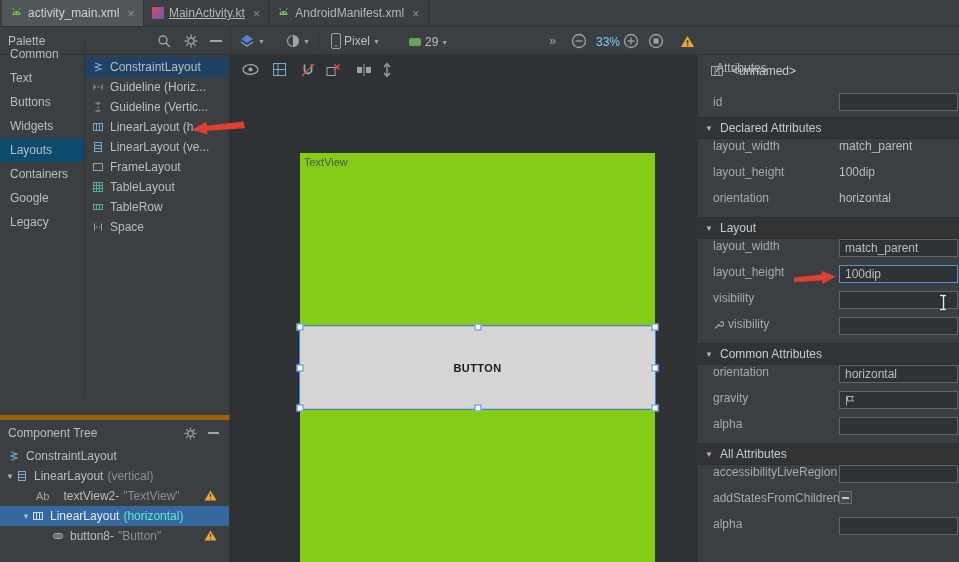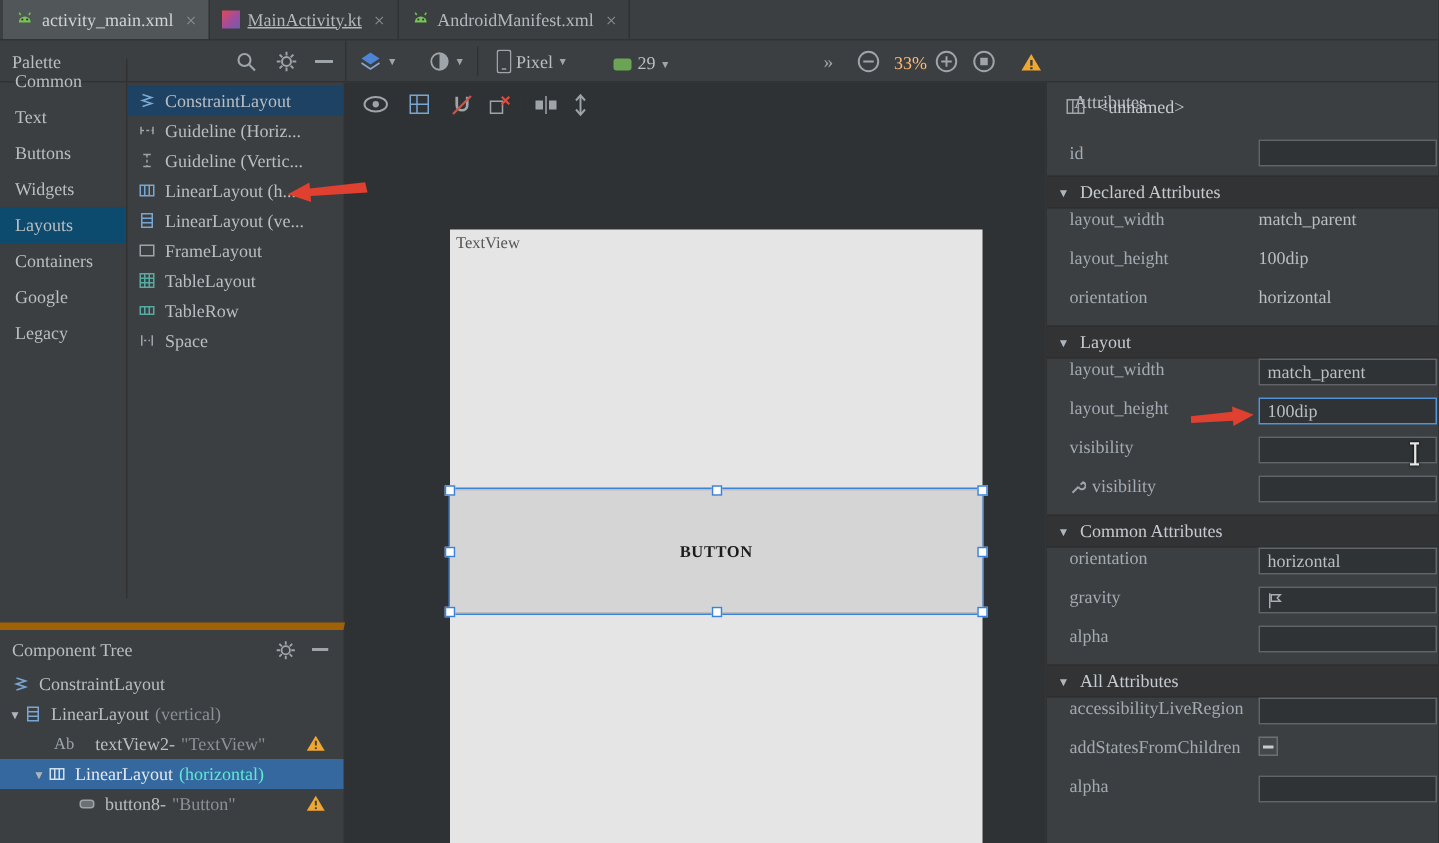--- a/index.html
+++ b/index.html
@@ -1,17 +1,17 @@
 <!DOCTYPE html>
 <html><head>
 <meta charset="utf-8">
 <style>
 *{margin:0;padding:0;box-sizing:border-box}
 html,body{background:#2b2b2b}
-.app{position:relative;width:959px;height:562px;background:#3c3f41;font-family:Liberation Serif, serif;font-size:12px;color:#bbbec2;overflow:hidden}
+.app{position:relative;width:959px;height:562px;background:#3c3f41;font-family:Liberation Sans, sans-serif;font-size:12px;color:#bbbec2;overflow:hidden}
 .abs{position:absolute}
 .ic{display:inline-flex;align-items:center;justify-content:center;flex-shrink:0}
 .ic svg{display:block}
 
 .tabbar{left:0;top:0;width:959px;height:27px;background:#3c3f41;border-bottom:1px solid #323232;display:flex;padding-left:2px}
 .tab{display:flex;align-items:center;gap:5px;padding:0 8px;border-right:1px solid #2f3133;color:#b4b8bc}
 .tab.selected{background:#515658;color:#d0d4d8}
 .tab .close{color:#8a8f93;font-size:13px;line-height:1;margin-left:3px}
 .underl{text-decoration:underline}
 
@@ -22,21 +22,21 @@
 
 .cats{left:0;top:39px;width:85px;height:360px;border-right:1px solid #323232;padding-top:3px}
 .cat{height:24px;display:flex;align-items:center;padding-left:10px}
 .cat.sel{background:#0c4a6e}
 .plist{left:85px;top:55px;width:145px;height:360px;border-right:1px solid #323232;padding-top:2px}
 .pitem{height:20px;display:flex;align-items:center;gap:6px;padding-left:7px;white-space:nowrap;overflow:hidden}
 .pitem.sel{background:#1d4263}
 
 .design{left:230px;top:55px;width:467px;height:507px;background:#2f3234}
 .dtb{position:absolute;top:6px;display:flex;align-items:center;justify-content:center;height:17px}
-.canvas{position:absolute;left:70px;top:98px;width:355px;height:409px;background:#e5e5e5}
+.canvas{position:absolute;left:70px;top:98px;width:355px;height:409px;background:#84cc16}
 .tv-label{position:absolute;left:4px;top:3px;color:#555;font-size:11px}
 .sel-layout{position:absolute;left:0;top:173px;width:355px;height:83px;background:#d5d5d5;border-top:1px solid #bdbdbd;border-bottom:1px solid #bdbdbd;outline:1.5px solid #3b82d8;display:flex;align-items:center;justify-content:center}
 .btn-label{color:#1c1c1c;font-size:11px;font-weight:700;letter-spacing:.4px}
 .handle{position:absolute;width:7px;height:7px;background:#fff;border:1.5px solid #3b82d8;transform:translate(-50%,-50%)}
 
 .ctree{left:0;top:415px;width:230px;height:147px;border-top:5px solid #a16207;border-right:1px solid #323232}
 .ct-head{height:26px;display:flex;align-items:center;padding:0 8px;position:relative}
 .ct-row{height:20px;display:flex;align-items:center;position:relative;white-space:nowrap}
 .ct-row.sel{background:#35689e;color:#e6eaee}
 .exp{font-size:8px;color:#aeb6bd;width:12px;text-align:center;flex-shrink:0}
@@ -52,21 +52,21 @@
 .sech{height:22px;background:#313335;display:flex;align-items:center;gap:5px;padding-left:5px;color:#c7ccd1;border-top:1px solid #2c2e30;border-bottom:1px solid #2c2e30}
 .arow{height:26px;display:flex;align-items:flex-start;padding-left:15px}
 .aname{width:126px;color:#a3abb3;display:flex;align-items:center;gap:4px;white-space:nowrap;overflow:hidden;flex-shrink:0}
 .aval{color:#bbbec2}
 .fld{width:119px;height:18px;background:#303335;border:1px solid #616569;display:flex;align-items:center;padding:0 5px;color:#bbbec2;gap:4px}
 .fld.focus{border-color:#5394d8}
 .checkbox{width:13px;height:13px;background:#43494a;border:1px solid #6b6f73;display:flex;align-items:center;justify-content:center}
 .checkbox .dash{width:7px;height:2px;background:#c7ccd1}
 
 .overlay{position:absolute;z-index:50;pointer-events:none}
-.zoomtxt{color:#fdba74}
+.zoomtxt{color:#7dd3fc}
 </style>
 </head>
 <body>
 
 <div class="app">
 
   <div class="tabbar abs">
     <div class="tab selected">
       <span class="ic">
           <svg width="13" height="12" viewBox="0 0 13 12">

